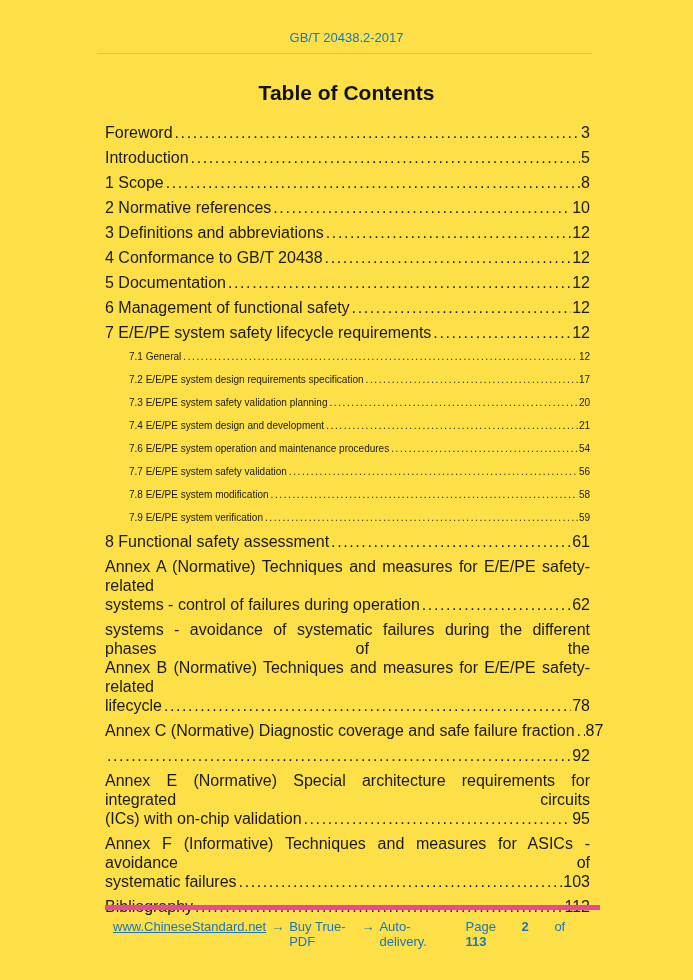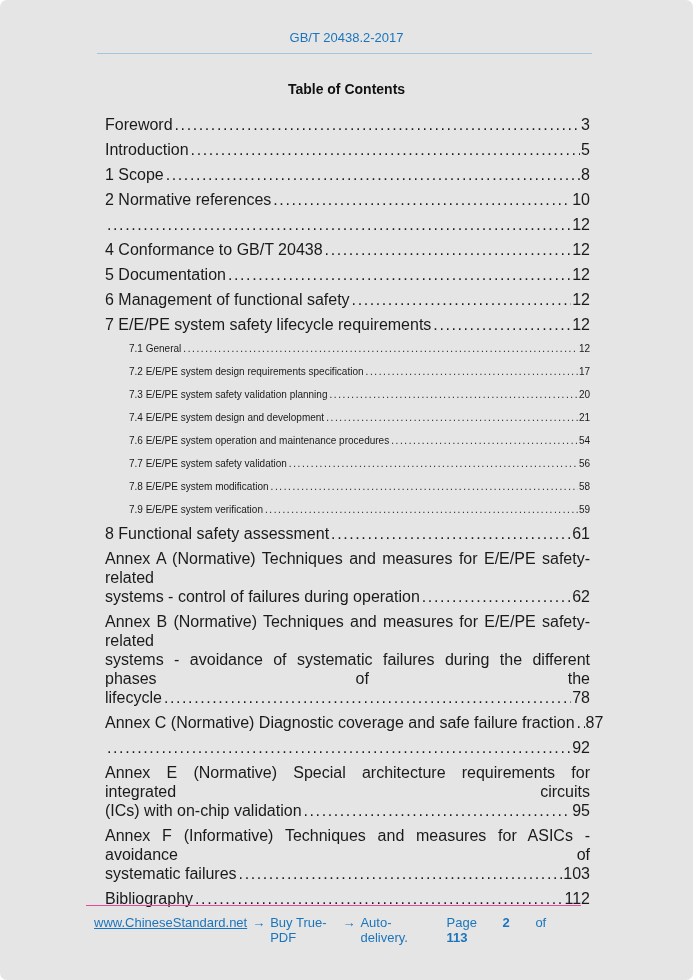--- a/index.html
+++ b/index.html
@@ -3,34 +3,34 @@
 <meta charset="utf-8">
 <style>
   html, body { margin: 0; padding: 0; background: #ffffff; }
   body {
     width: 693px; height: 980px;
     font-family: "Liberation Sans", "DejaVu Sans", sans-serif;
     position: relative;
     color: #1a1a1a;
     overflow: hidden;
   }
-  .page { position: absolute; inset: 0; background: #e5e5e5; border-radius: 7px; }
+  .page { position: absolute; inset: 0; background: #fde047; }
 
   
   .header { padding-top: 31px; text-align: center; }
   .doc-number { color: #1c75bc; font-size: 13px; line-height: 14px; }
   .rule {
     width: 495px; margin-left: 97px;
     border: none; border-top: 1px solid #a3c6e0;
     height: 0; margin-top: 8px; margin-bottom: 0;
   }
 
   
   .page-title {
-    text-align: center; font-weight: bold; font-size: 14px;
+    text-align: center; font-weight: bold; font-size: 21px;
     color: #111; margin-top: 27px;
   }
 
   
   .toc {
     margin-left: 105px; width: 485px; margin-top: 18px;
   }
   .toc-entry { font-size: 16px; line-height: 19px; margin-bottom: 6px; }
   .toc-entry.sub {
     margin-left: 24px; font-size: 10px; line-height: 18px; margin-bottom: 5px;
@@ -45,22 +45,22 @@
     padding-left: 2px; min-width: 8px;
   }
   .dots::after {
     content: "........................................................................................................................................................................................................";
     letter-spacing: 1.6px; color: #1a1a1a;
   }
   .pagenum { white-space: nowrap; padding-left: 1px; }
 
   
   .footer {
-    position: absolute; top: 905px; left: 86px; width: 495px;
-    border-top: 1px solid #ec4899;
+    position: absolute; top: 905px; left: 105px; width: 495px;
+    border-top: 5px solid #ec4899;
     color: #1c75bc; font-size: 13px;
   }
   .footer-row {
     display: flex; justify-content: space-between; align-items: baseline;
     padding: 9px 2px 0 8px;
   }
   .footer-left { display: flex; align-items: baseline; }
   .site-link { color: #1c75bc; text-decoration: underline; cursor: pointer; }
   .arrow { margin: 0 5px; }
   .footer-right span { margin-left: 22px; }
@@ -102,20 +102,21 @@
       </div>
       <div class="toc-entry">
         <div class="leader-line">
           <span class="label">2 Normative references</span>
           <span class="dots"></span>
           <span class="pagenum">10</span>
         </div>
       </div>
       <div class="toc-entry">
         <div class="leader-line">
+          <span class="label">3 Definitions and abbreviations</span>
           <span class="dots"></span>
           <span class="pagenum">12</span>
         </div>
       </div>
       <div class="toc-entry">
         <div class="leader-line">
           <span class="label">4 Conformance to GB/T 20438</span>
           <span class="dots"></span>
           <span class="pagenum">12</span>
         </div>
@@ -206,22 +207,22 @@
       </div>
       <div class="toc-entry">
         <div class="wrap-line">Annex A (Normative) Techniques and measures for E/E/PE safety-related</div>
         <div class="leader-line">
           <span class="label">systems - control of failures during operation</span>
           <span class="dots"></span>
           <span class="pagenum">62</span>
         </div>
       </div>
       <div class="toc-entry">
+        <div class="wrap-line">systems - avoidance of systematic failures during the different phases of the</div>
         <div class="wrap-line">Annex B (Normative) Techniques and measures for E/E/PE safety-related</div>
-        <div class="wrap-line">systems - avoidance of systematic failures during the different phases of the</div>
         <div class="leader-line">
           <span class="label">lifecycle</span>
           <span class="dots"></span>
           <span class="pagenum">78</span>
         </div>
       </div>
       <div class="toc-entry">
         <div class="leader-line">
           <span class="label">Annex C (Normative) Diagnostic coverage and safe failure fraction</span>
           <span class="dots"></span>

